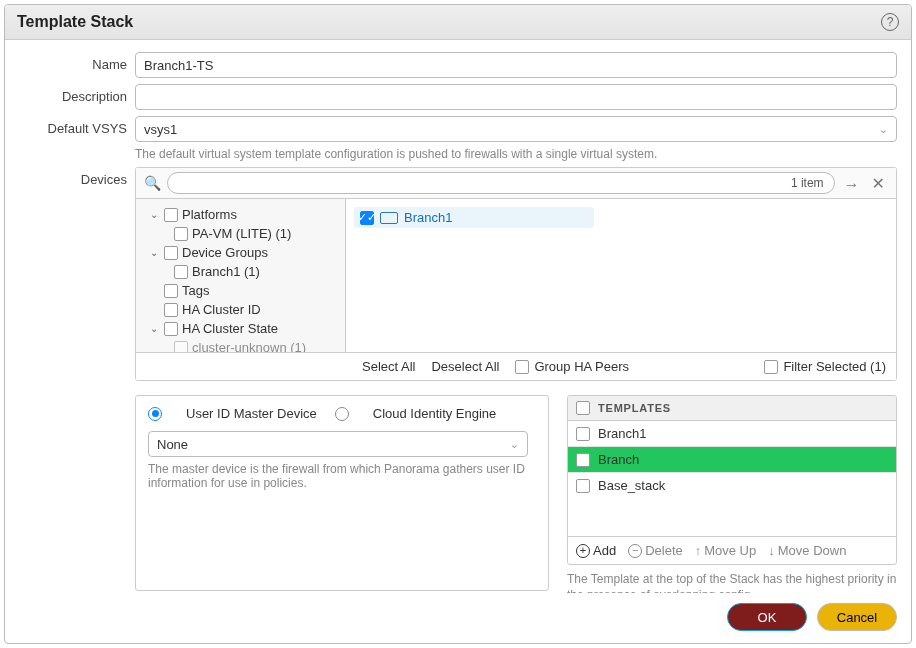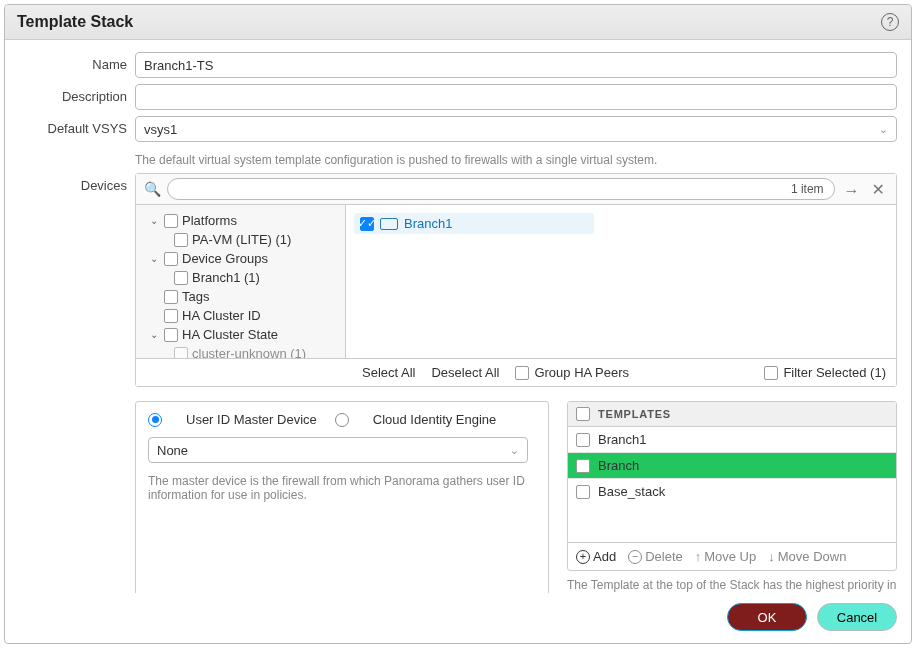--- a/index.html
+++ b/index.html
@@ -40,21 +40,21 @@
   width: 116px; text-align: right; padding-right: 8px; padding-top: 5px;
   color: #444; font-size: 13px;
 }
 .form-field { flex: 1; }
 .text-input, .select-input {
   width: 100%; height: 26px; border: 1px solid #bbb; border-radius: 4px;
   padding: 2px 8px; font-size: 13px; color: #333; background: #fff;
 }
 .select-input { position: relative; display: flex; align-items: center; justify-content: space-between; cursor: pointer; }
 .chevron { color: #999; font-size: 11px; }
-.helper-text { color: #888; font-size: 12px; margin-top: 11px; }
+.helper-text { color: #888; font-size: 12px; margin-top: 5px; }
 
 .devices-box {
   border: 1px solid #ccc; border-radius: 3px; display: flex; flex-direction: column;
   height: 214px;
 }
 .devices-header {
   display: flex; align-items: center; border-bottom: 1px solid #ccc;
   background: #fafafa;
 }
 .filters-title {
@@ -139,21 +139,21 @@
 .tmpl-toolbar .act.enabled { color: #333; }
 .circ { width: 14px; height: 14px; border: 1.3px solid currentColor; border-radius: 50%;
   display:inline-flex; align-items:center; justify-content:center; font-size:11px; line-height:1; }
 .tmpl-help { color: #888; font-size: 12px; margin-top: 6px; line-height: 1.35; }
 
 .footer {
   display: flex; justify-content: flex-end; gap: 10px; padding: 10px 14px 12px;
 }
 .btn {
   min-width: 80px; height: 28px; border-radius: 14px; border: 1px solid #bbb;
-  background: #5eead4; cursor: pointer; font-size: 13px; display:inline-flex;
+  background: #eab308; cursor: pointer; font-size: 13px; display:inline-flex;
   align-items:center; justify-content:center;
 }
 .btn.primary { background: #7f1d1d; border-color: #0ea0d6; color: #fff; }
 
 
 .filters-tree::-webkit-scrollbar { width: 8px; }
 .filters-tree::-webkit-scrollbar-thumb { background: #c6c6c6; border-radius: 4px; }
 </style>
 </head>
 <body>

